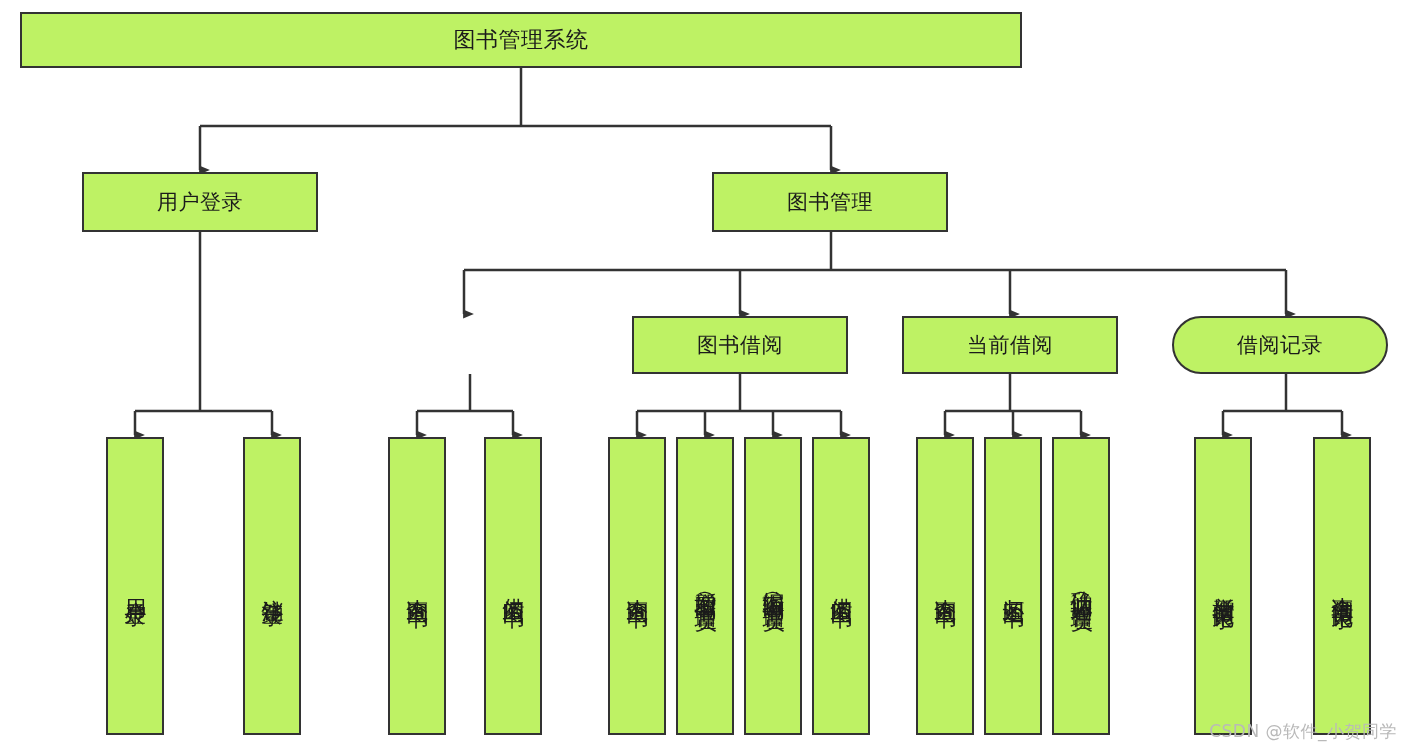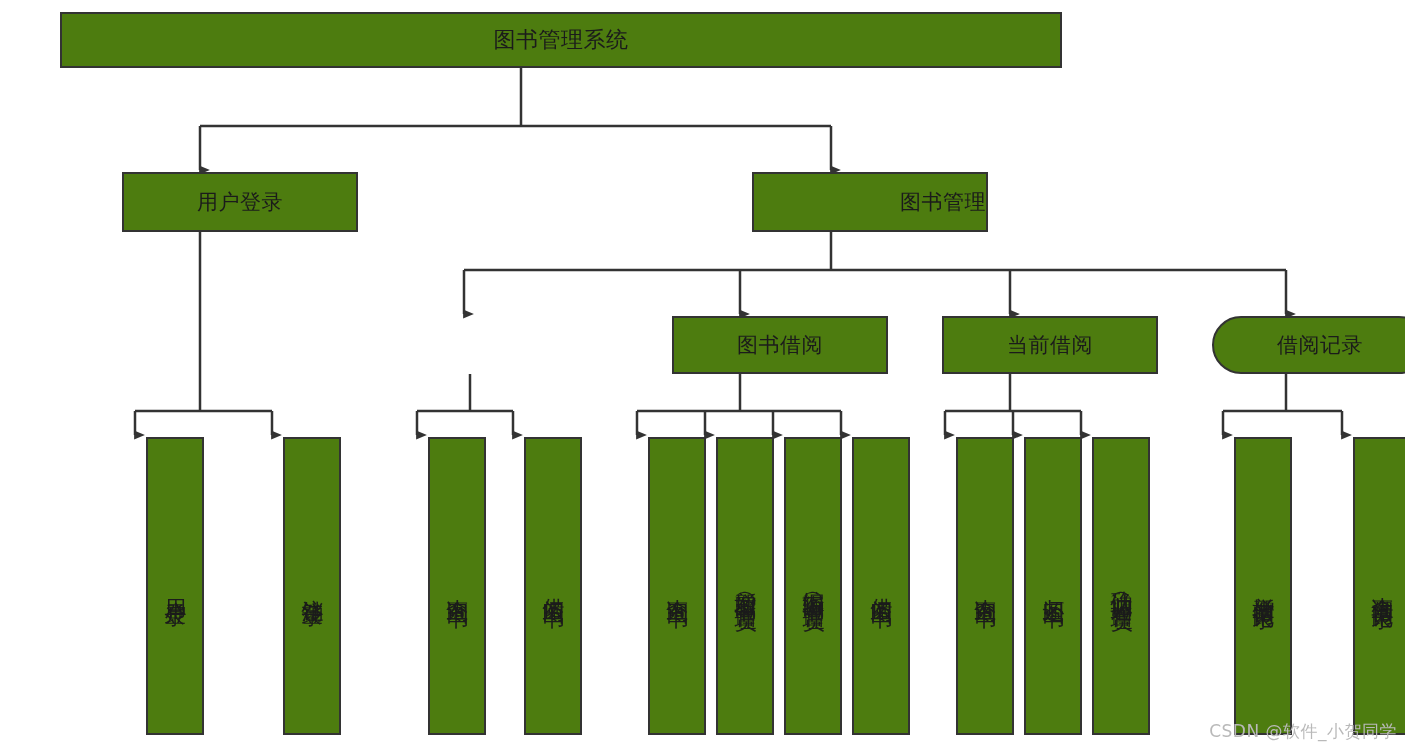--- a/index.html
+++ b/index.html
@@ -21,28 +21,27 @@
   #edges {
     position: absolute;
     left: 0;
     top: 0;
     width: 1405px;
     height: 747px;
   }
   .node {
     position: absolute;
     box-sizing: border-box;
-    background: #4d7c0f;
+    background: #bef264;
     border: 2.5px solid #333333;
     display: flex;
     align-items: center;
     justify-content: center;
     color: #1b1b1b;
     z-index: 5;
-    margin-left: 40px;
   }
   .node-label {
     display: block;
     line-height: 1.08;
     letter-spacing: 0.5px;
     white-space: nowrap;
   }
   
   .node.horiz .node-label {
     font-size: 21px;
@@ -140,21 +139,21 @@
     </g>
   </svg>
 
   <div class="node horiz root" id="node-root" style="left: 20px; top: 12px; width: 1002px; height: 56px;">
     <span class="node-label">图书管理系统</span>
   </div>
 
   <div class="node horiz" id="node-user-login" style="left: 82px; top: 172px; width: 236px; height: 60px;">
     <span class="node-label">用户登录</span>
   </div>
-  <div class="node horiz" id="node-book-manage" style="left: 712px; top: 172px; width: 236px; height: 60px; justify-content: flex-end;">
+  <div class="node horiz" id="node-book-manage" style="left: 712px; top: 172px; width: 236px; height: 60px;">
     <span class="node-label">图书管理</span>
   </div>
 
   <div class="node horiz" id="node-book-borrow" style="left: 632px; top: 316px; width: 216px; height: 58px;">
     <span class="node-label">图书借阅</span>
   </div>
   <div class="node horiz" id="node-current-borrow" style="left: 902px; top: 316px; width: 216px; height: 58px;">
     <span class="node-label">当前借阅</span>
   </div>
   <div class="node horiz" id="node-borrow-record" style="left: 1172px; top: 316px; width: 216px; height: 58px; border-radius: 29px;">

